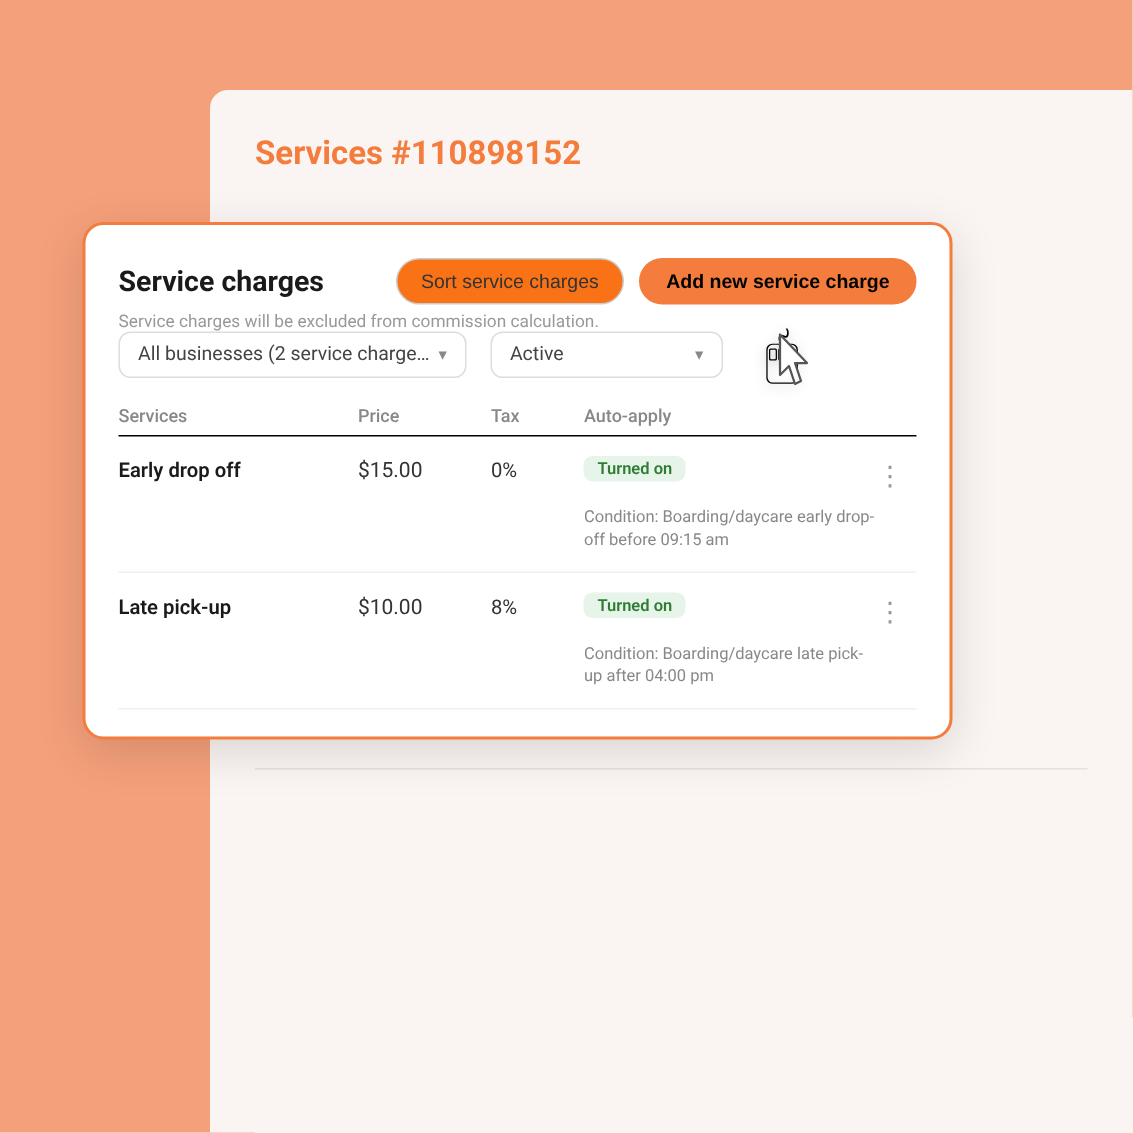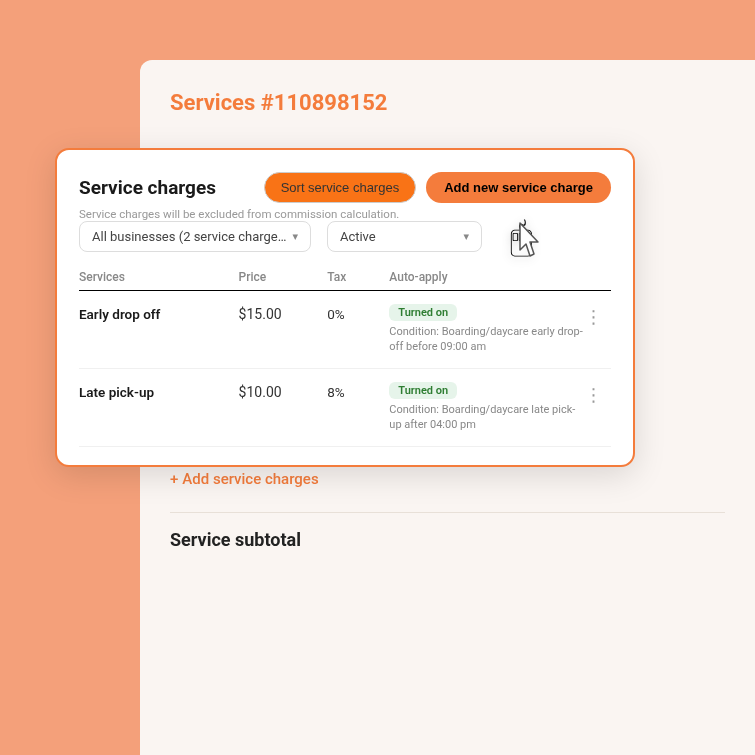--- a/index.html
+++ b/index.html
@@ -206,21 +206,21 @@
 
     .tax-cell {
       font-size: 13.5px;
       color: #333;
       padding-top: 2px;
     }
 
     .auto-apply-cell {
       display: flex;
       flex-direction: column;
-      gap: 3px;
+      gap: 16px;
     }
 
     .turned-on-badge {
       display: inline-block;
       background: #e6f4ea;
       color: #2e7d32;
       border-radius: 6px;
       padding: 2px 9px;
       font-size: 11px;
       font-weight: 600;
@@ -269,21 +269,20 @@
   <div style="height:200px;"></div>
 
   <div class="bg-section-title">Service charges</div>
   <div class="bg-item-name">Early drop off</div>
   <div class="bg-item-qty">x1</div>
   <div class="bg-add-link">
     <span>+</span>
     <span>Add service charges</span>
   </div>
   <hr class="bg-divider">
-  <div class="bg-subtotal">Service subtotal</div>
 </div>
 
 <div class="modal-card">
   <div class="modal-header">
     <span class="modal-title">Service charges</span>
     <div class="modal-header-actions">
       <button class="sort-btn">Sort service charges</button>
       <button class="add-btn">Add new service charge</button>
     </div>
   </div>
@@ -307,21 +306,21 @@
     <span>Auto-apply</span>
     <span></span>
   </div>
 
   <div class="table-row">
     <span class="service-name">Early drop off</span>
     <span class="price-cell">$15.00</span>
     <span class="tax-cell">0%</span>
     <div class="auto-apply-cell">
       <span class="turned-on-badge">Turned on</span>
-      <span class="condition-text">Condition: Boarding/daycare early drop-off before 09:00 am</span>
+      <span class="condition-text">Condition: Boarding/daycare early drop-off before 09:15 am</span>
     </div>
     <span class="more-btn">⋮</span>
   </div>
 
   <div class="table-row">
     <span class="service-name">Late pick-up</span>
     <span class="price-cell">$10.00</span>
     <span class="tax-cell">8%</span>
     <div class="auto-apply-cell">
       <span class="turned-on-badge">Turned on</span>

